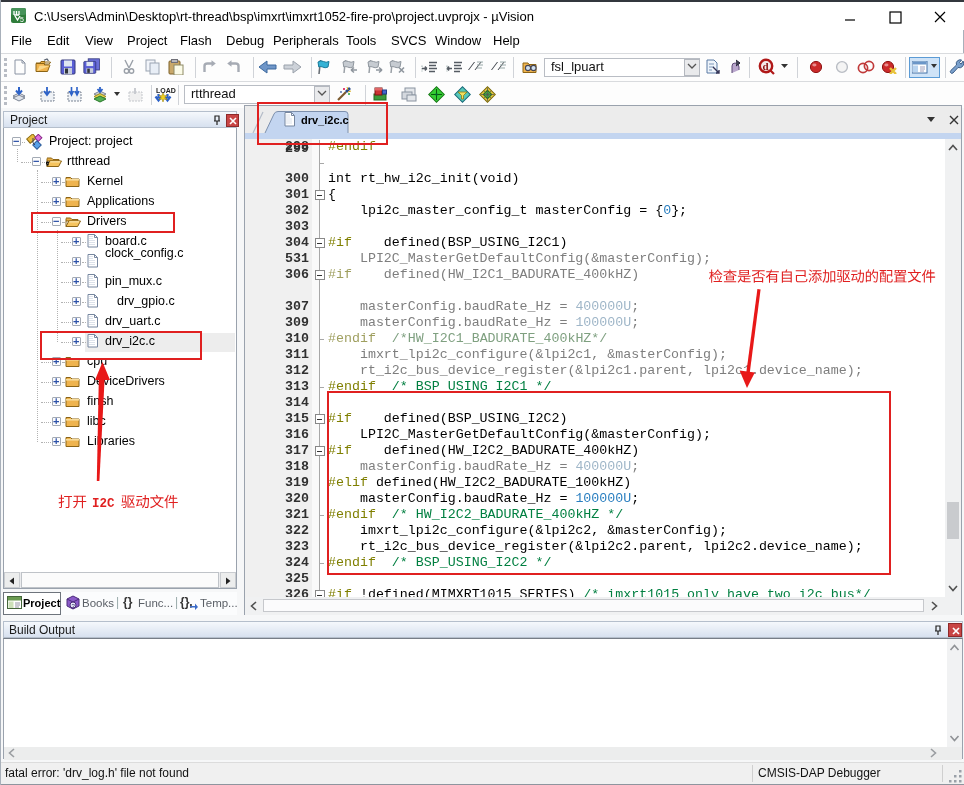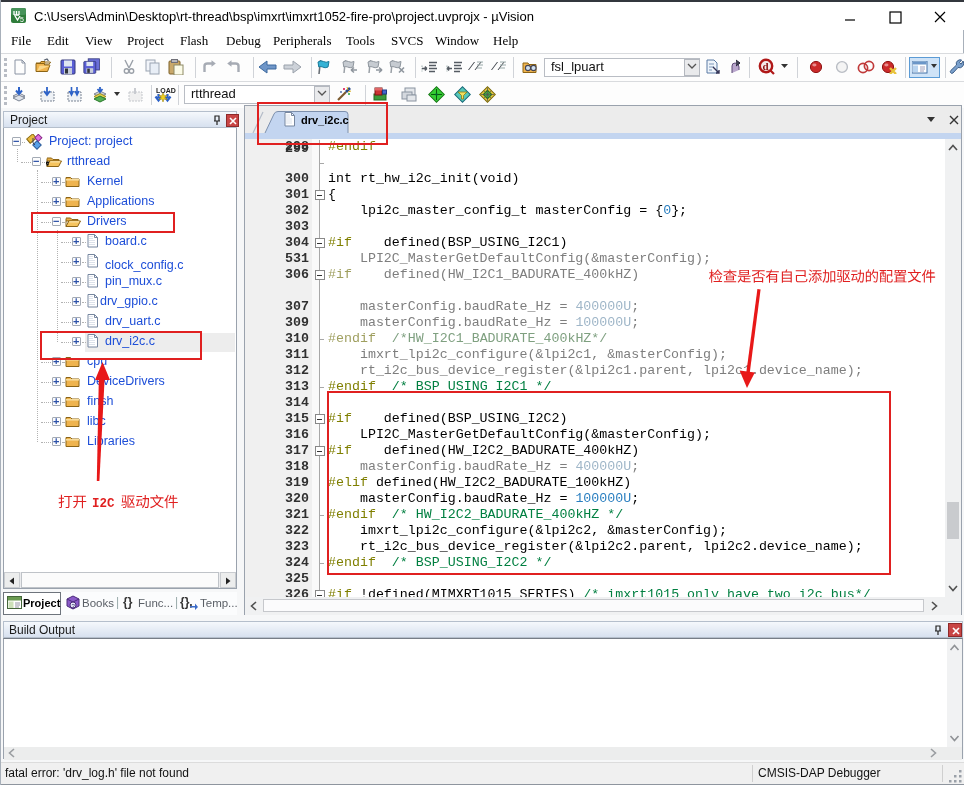--- a/index.html
+++ b/index.html
@@ -2,36 +2,36 @@
 <html><head><meta charset="utf-8"><style>
 *{margin:0;padding:0;box-sizing:border-box;}
 html,body{width:964px;height:785px;overflow:hidden;background:#fff;
  font-family:"Liberation Sans",sans-serif;}
 .abs{position:absolute;}
 #win{position:relative;width:964px;height:785px;background:#ffffff;
  border-left:1px solid #a8b0ba;border-right:1px solid #a8b0ba;}
 #topborder{left:0;top:0;width:964px;height:2px;background:#33373d;}
 #titlebar{left:0;top:2px;width:964px;height:28px;background:#fff;}
 #title-text{left:33px;top:7px;font-size:13px;color:#000;}
-#menubar{left:0;top:30px;width:809px;height:23px;background:#fff;font-family:Liberation Serif, serif;}
+#menubar{left:0;top:30px;width:809px;height:23px;background:#fff;}
 .mi{position:absolute;top:3px;font-size:13px;color:#000;}
 .tsep{position:absolute;width:964px;height:1px;background:#d9dbde;left:0;}
 #tb1{left:0;top:54px;width:964px;height:27px;background:#fdfdfd;}
 #tb2{left:0;top:82px;width:964px;height:26px;background:#fdfdfd;}
 .grip{position:absolute;left:3px;width:3px;border-left:3px dotted #b8bcc4;}
 .vsep{position:absolute;width:1px;background:#d0d3d8;}
 .ico{position:absolute;}
 #dock{left:0;top:108px;width:964px;height:654px;background:#f6f7f8;}
 
 #lp-head{left:2px;top:111px;width:234px;height:17px;
  background:linear-gradient(#f5f8fc,#d7e1ef);border:1px solid #b5bfcc;}
 #lp-head span{position:absolute;left:6px;top:1px;font-size:12px;color:#1a1a1a;}
 #lp-box{left:2px;top:128px;width:234px;height:461px;background:#fff;
  border:1px solid #9aa2ad;border-top:none;}
-.trow{position:absolute;font-size:12.5px;color:#1d4ed8;white-space:nowrap;}
+.trow{position:absolute;font-size:12.5px;color:#000000;white-space:nowrap;}
 .ebox{position:absolute;width:9px;height:9px;background:#fcfcfc;border:1px solid #a3aab4;border-radius:1px;}
 .ebox i{position:absolute;font-style:normal;color:#2b50a8;font-size:11px;line-height:7px;left:0px;top:0px;font-weight:700;}
 .dotv{position:absolute;width:1px;border-left:1px dotted #b2b2b2;}
 .doth{position:absolute;height:1px;border-top:1px dotted #b2b2b2;}
 
 .sbtrack{position:absolute;background:#ebecee;}
 .sbbtn{position:absolute;background:#eceded;border:1px solid #c9ccd0;color:#44484e;
  text-align:center;font-size:8px;}
 .sbthumb{position:absolute;background:#e4e5e7;border:1px solid #bfc3c8;}
 
@@ -427,21 +427,21 @@
 <div class="doth" style="left:60px;top:262px;width:10px"></div>
     <div class="ebox" style="left:71px;top:257px">
       <i>+</i>
     </div>
 <div class="doth" style="left:81px;top:262px;width:4px"></div>
     <svg class="ico" style="left:86px;top:254px;z-index:1" width="12" height="14">
       <path d="M1 0.5 L7.5 0.5 L10.5 3.5 L10.5 13 L1 13 Z" fill="#fff" stroke="#7787a0"></path>
       <path d="M7.5 0.5 L7.5 3.5 L10.5 3.5" fill="none" stroke="#7787a0"></path>
       <path d="M2.5 2.5h4M2.5 4.5h4M2.5 6.5h6M2.5 8.5h6M2.5 10.5h6" stroke="#b9c4d6" stroke-width="1" stroke-dasharray="1 1"></path>
     </svg>
-<div class="trow" style="left:104px;top:258px">clock_config.c</div>
+<div class="trow" style="left:104px;top:246px">clock_config.c</div>
 <div class="doth" style="left:60px;top:282px;width:10px"></div>
     <div class="ebox" style="left:71px;top:277px">
       <i>+</i>
     </div>
 <div class="doth" style="left:81px;top:282px;width:4px"></div>
     <svg class="ico" style="left:86px;top:274px;z-index:1" width="12" height="14">
       <path d="M1 0.5 L7.5 0.5 L10.5 3.5 L10.5 13 L1 13 Z" fill="#fff" stroke="#7787a0"></path>
       <path d="M7.5 0.5 L7.5 3.5 L10.5 3.5" fill="none" stroke="#7787a0"></path>
       <path d="M2.5 2.5h4M2.5 4.5h4M2.5 6.5h6M2.5 8.5h6M2.5 10.5h6" stroke="#b9c4d6" stroke-width="1" stroke-dasharray="1 1"></path>
     </svg>
@@ -449,21 +449,21 @@
 <div class="doth" style="left:60px;top:302px;width:10px"></div>
     <div class="ebox" style="left:71px;top:297px">
       <i>+</i>
     </div>
 <div class="doth" style="left:81px;top:302px;width:4px"></div>
     <svg class="ico" style="left:86px;top:294px;z-index:1" width="12" height="14">
       <path d="M1 0.5 L7.5 0.5 L10.5 3.5 L10.5 13 L1 13 Z" fill="#fff" stroke="#7787a0"></path>
       <path d="M7.5 0.5 L7.5 3.5 L10.5 3.5" fill="none" stroke="#7787a0"></path>
       <path d="M2.5 2.5h4M2.5 4.5h4M2.5 6.5h6M2.5 8.5h6M2.5 10.5h6" stroke="#b9c4d6" stroke-width="1" stroke-dasharray="1 1"></path>
     </svg>
-<div class="trow" style="left:99px;top:294px">drv_gpio.c</div>
+<div class="trow" style="left:116px;top:294px">drv_gpio.c</div>
 <div class="doth" style="left:60px;top:322px;width:10px"></div>
     <div class="ebox" style="left:71px;top:317px">
       <i>+</i>
     </div>
 <div class="doth" style="left:81px;top:322px;width:4px"></div>
     <svg class="ico" style="left:86px;top:314px;z-index:1" width="12" height="14">
       <path d="M1 0.5 L7.5 0.5 L10.5 3.5 L10.5 13 L1 13 Z" fill="#fff" stroke="#7787a0"></path>
       <path d="M7.5 0.5 L7.5 3.5 L10.5 3.5" fill="none" stroke="#7787a0"></path>
       <path d="M2.5 2.5h4M2.5 4.5h4M2.5 6.5h6M2.5 8.5h6M2.5 10.5h6" stroke="#b9c4d6" stroke-width="1" stroke-dasharray="1 1"></path>
     </svg>

